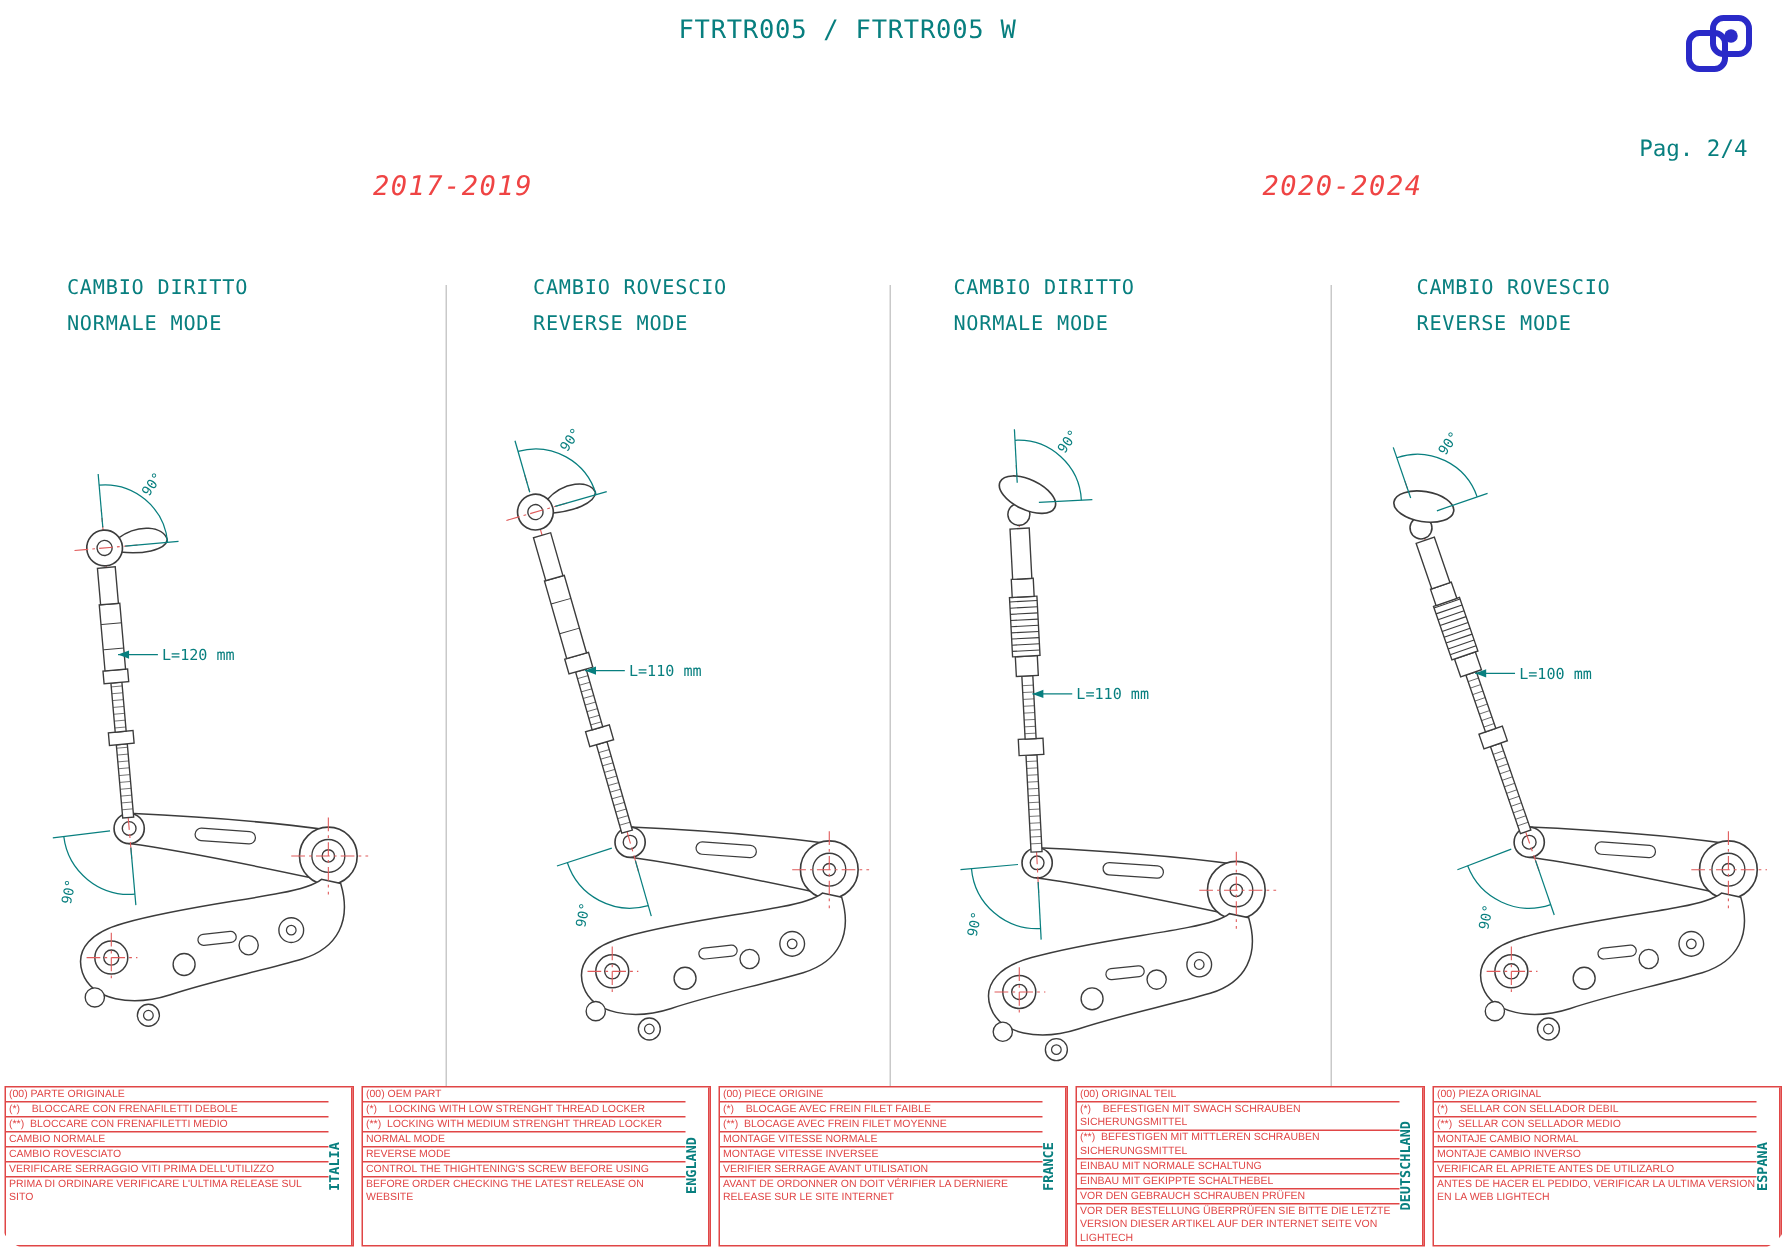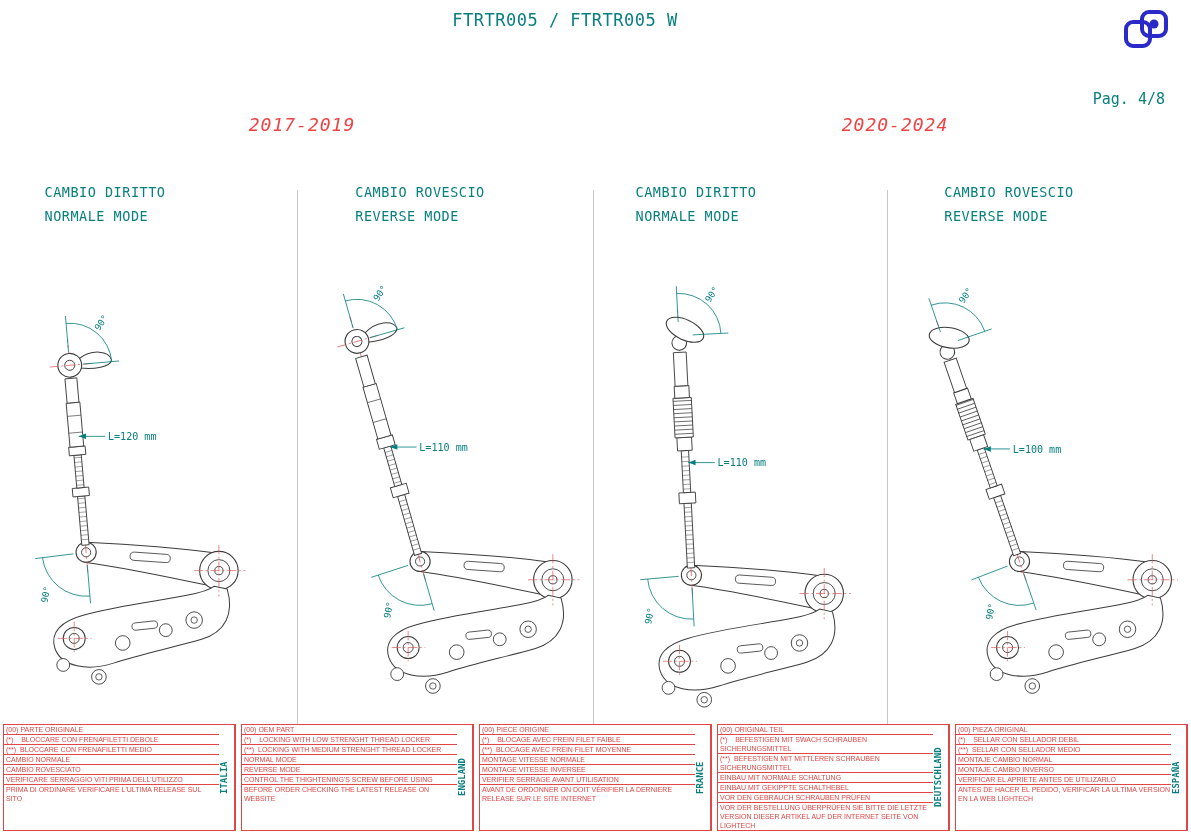--- a/index.html
+++ b/index.html
@@ -1,17 +1,17 @@
 <!DOCTYPE html>
 <html><head>
 <meta charset="utf-8">
 <style>
   html,body{margin:0;padding:0;background:#fff;}
   .page{position:relative;width:1191px;height:833px;background:#ffffff;overflow:hidden;
-        font-family:"DejaVu Sans Mono",monospace;}
+        font-family:"DejaVu Sans Mono",monospace;border-radius:21px;}
 
   .title{position:absolute;top:10px;left:0;width:1130px;text-align:center;
          font-size:17px;letter-spacing:.5px;color:#087f7f;}
   .pagenum{position:absolute;top:90px;right:26px;font-size:15px;color:#087f7f;}
 
   .logo{position:absolute;top:8px;right:18px;display:flex;align-items:flex-start;}
   .logo-text{font-family:"Liberation Sans",sans-serif;font-weight:bold;font-size:30px;
              color:#2a2ac8;letter-spacing:0px;line-height:44px;margin-left:-6px;}
 
   .years{position:absolute;top:114px;transform:translateX(-50%);font-size:18px;color:#ef4444;letter-spacing:1px;font-style:italic;}
@@ -51,21 +51,21 @@
   <div class="title">FTRTR005 / FTRTR005 W</div>
 
   <div class="logo">
     <svg width="52" height="46" viewBox="0 0 52 46">
       <rect x="5" y="14" width="24" height="24" rx="7" fill="none" stroke="#2a2ac8" stroke-width="4"></rect>
       <rect x="21" y="4" width="24" height="24" rx="7" fill="none" stroke="#2a2ac8" stroke-width="4"></rect>
       <circle cx="33" cy="16" r="4.5" fill="#2a2ac8"></circle>
     </svg>
   </div>
 
-  <div class="pagenum">Pag. 4/8</div>
+  <div class="pagenum">Pag. 2/4</div>
 
   <div class="years years-left">2017-2019</div>
   <div class="years years-right">2020-2024</div>
 
   <div class="colhead" style="left:105px">
     <div>CAMBIO DIRITTO</div>
     <div>NORMALE MODE</div>
   </div>
   <div class="colhead" style="left:420px">
     <div>CAMBIO ROVESCIO</div>

